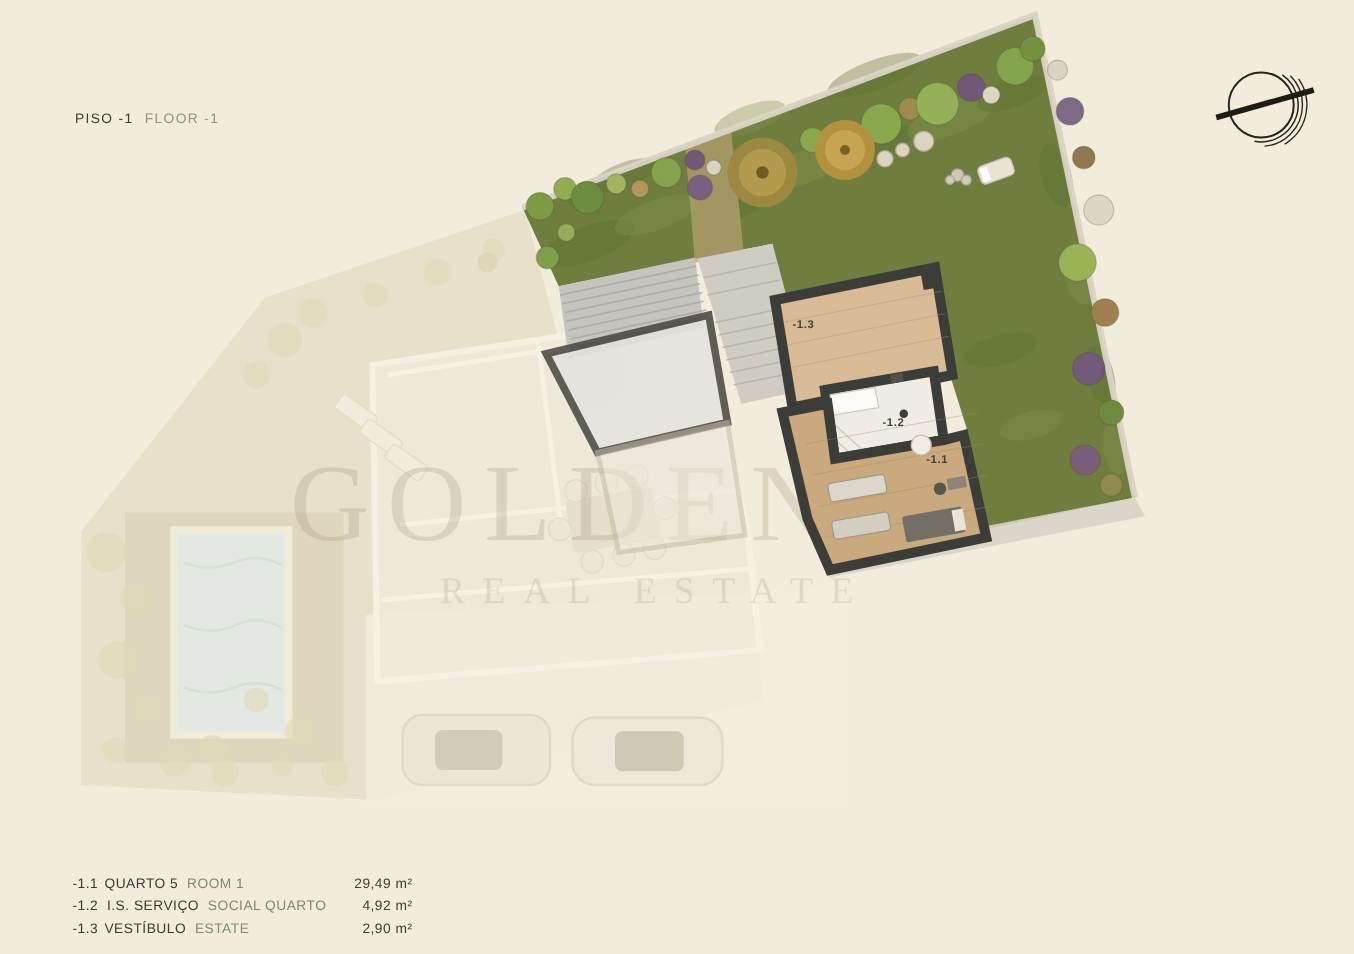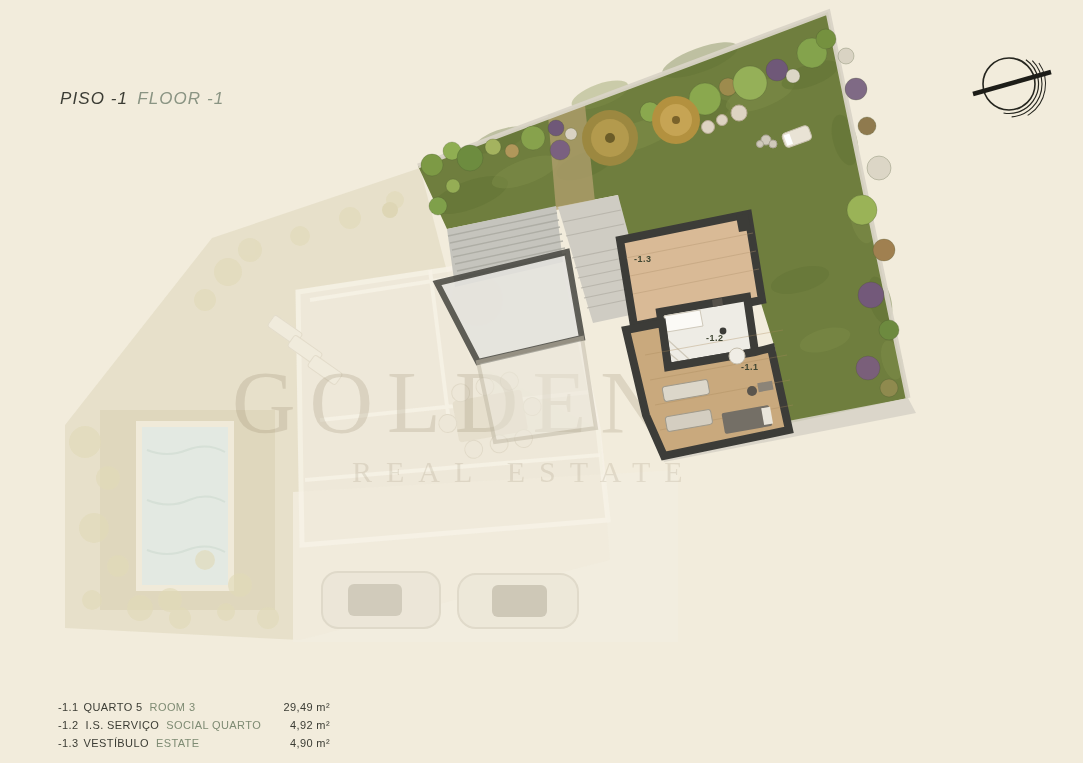--- a/index.html
+++ b/index.html
@@ -1,19 +1,19 @@
 <!DOCTYPE html>
 <html><head>
 <meta charset="utf-8">
 <style>
   html,body{margin:0;padding:0;background:#F2ECDC;}
   .stage{position:relative;width:1083px;height:763px;background:#F2ECDC;overflow:hidden;
          font-family:"Liberation Sans",sans-serif;}
   .plan-svg{position:absolute;left:0;top:0;}
-  .hdr{position:absolute;left:60px;top:89px;font-size:17px;letter-spacing:1.1px;white-space:nowrap;font-style:italic;}
+  .hdr{position:absolute;left:60px;top:89px;font-size:11px;letter-spacing:1.1px;white-space:nowrap;}
   .hdr .pt{color:#3B3C34;}
   .hdr .en{color:#8A9483;margin-left:9px;}
   .logo{position:absolute;left:953px;top:30px;}
   .legend{position:absolute;left:58px;top:701px;width:272px;font-size:11px;color:#3B3C34;}
   .lrow{display:flex;align-items:baseline;height:18px;letter-spacing:.4px;white-space:nowrap;}
   .lrow .code{margin-right:5px;}
   .lrow .en{color:#7E8B73;margin-left:7px;}
   .lrow .area{margin-left:auto;text-align:right;color:#3B3C34;}
   .lrow:nth-child(2) .code{margin-right:7px;}
 </style>
@@ -224,30 +224,30 @@
     <circle cx="56" cy="54" r="29.5" fill="none" stroke="#26261F" stroke-width="1.2" stroke-dasharray="80 105" transform="rotate(-55 56 54)"></circle>
     <circle cx="56" cy="54" r="33" fill="none" stroke="#26261F" stroke-width="1.1" stroke-dasharray="75 132" transform="rotate(-45 56 54)"></circle>
     <circle cx="56" cy="54" r="36.5" fill="none" stroke="#26261F" stroke-width="1" stroke-dasharray="60 169" transform="rotate(-35 56 54)"></circle>
     <line x1="20" y1="64" x2="98" y2="42" stroke="#1D1D18" stroke-width="4.5"></line>
   </svg>
 
   <div class="legend">
     <div class="lrow">
       <span class="code">-1.1</span>
       <span class="pt">QUARTO 5</span>
-      <span class="en">ROOM 3</span>
+      <span class="en">ROOM 1</span>
       <span class="area">29,49 m²</span>
     </div>
     <div class="lrow">
       <span class="code">-1.2</span>
       <span class="pt">I.S. SERVIÇO</span>
       <span class="en">SOCIAL QUARTO</span>
       <span class="area">4,92 m²</span>
     </div>
     <div class="lrow">
       <span class="code">-1.3</span>
       <span class="pt">VESTÍBULO</span>
       <span class="en">ESTATE</span>
-      <span class="area">4,90 m²</span>
+      <span class="area">2,90 m²</span>
     </div>
   </div>
 
 </div>
 
 </body></html>

